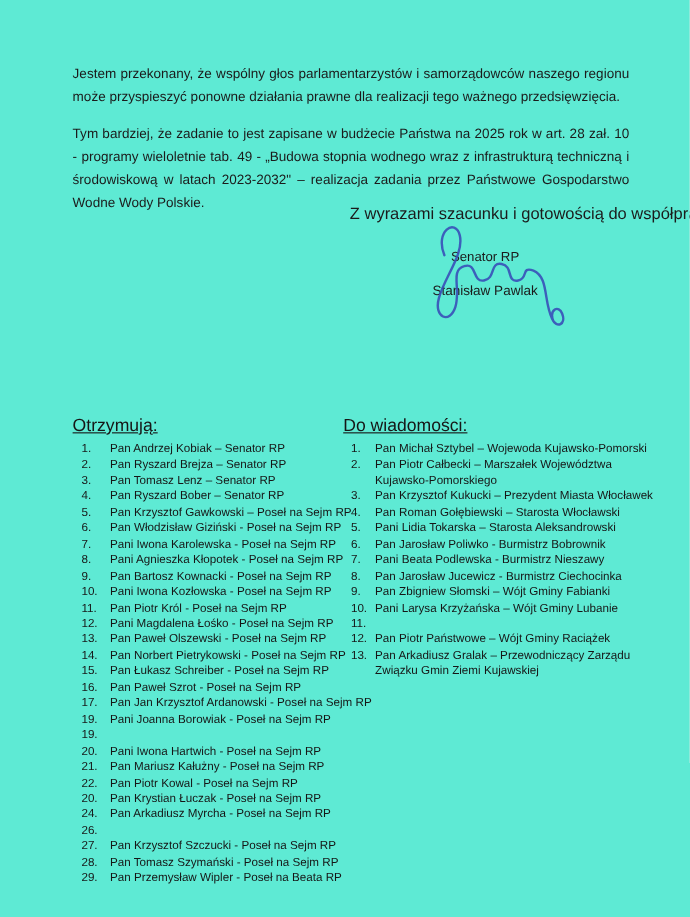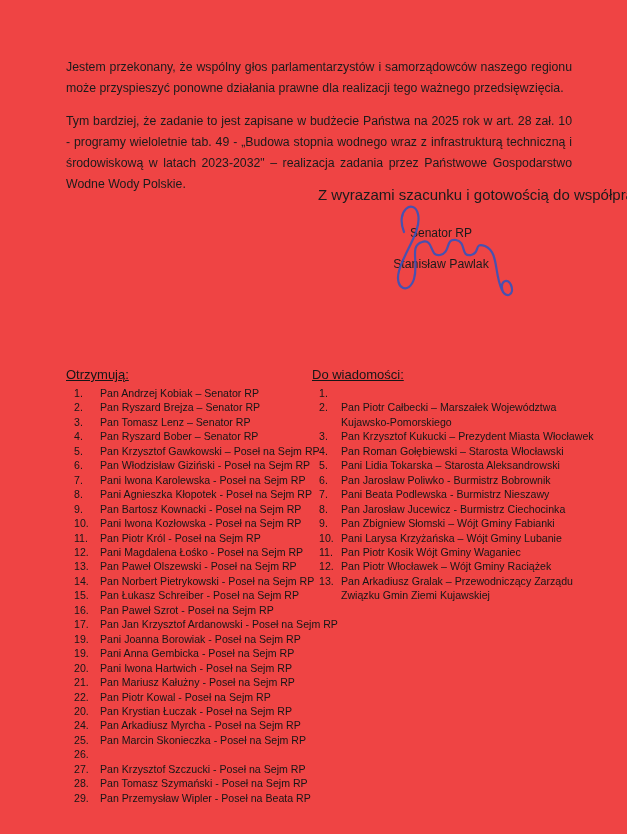--- a/index.html
+++ b/index.html
@@ -6,21 +6,21 @@
   body {
     background: #e9e9e9;
     font-family: "Liberation Sans", "DejaVu Sans", sans-serif;
     -webkit-font-smoothing: antialiased;
   }
   .page {
     position: relative;
     width: 627px;
     height: 834px;
     margin: 0 auto;
-    background: #ef4444;
+    background: #5eead4;
     color: #1e1e1e;
     overflow: hidden;
   }
   .para {
     position: absolute;
     left: 66px;
     width: 506px;
     font-size: 12.3px;
     line-height: 21px;
     text-align: justify;
@@ -64,23 +64,23 @@
   }
   .dist-list {
     position: absolute;
     top: 367px;
     font-size: 10.6px;
     color: #161616;
   }
   .list-left  { left: 66px;  width: 276px; }
   .list-right { left: 312px; width: 287px; }
   .list-heading {
-    font-size: 13px;
+    font-size: 16px;
     text-decoration: underline;
-    margin: 0 0 4px 0;
+    margin: 12px 0 4px 0;
     font-weight: normal;
   }
   ol.plain { list-style: none; margin: 0; padding: 0; }
   ol.plain li {
     display: flex;
     align-items: flex-start;
     line-height: 14.45px;
   }
   .list-left  .num { flex: none; width: 26px; padding-left: 8px; }
   .list-right .num { flex: none; width: 22px; padding-left: 7px; }
@@ -205,21 +205,20 @@
           <span class="txt">Pan Jan Krzysztof Ardanowski - Poseł na Sejm RP</span>
         </li>
 
         <li>
           <span class="num">19.</span>
           <span class="txt">Pani Joanna Borowiak - Poseł na Sejm RP</span>
         </li>
 
         <li>
           <span class="num">19.</span>
-          <span class="txt">Pani Anna Gembicka - Poseł na Sejm RP</span>
         </li>
 
         <li>
           <span class="num">20.</span>
           <span class="txt">Pani Iwona Hartwich - Poseł na Sejm RP</span>
         </li>
 
         <li>
           <span class="num">21.</span>
           <span class="txt">Pan Mariusz Kałużny - Poseł na Sejm RP</span>
@@ -233,24 +232,20 @@
         <li>
           <span class="num">20.</span>
           <span class="txt">Pan Krystian Łuczak - Poseł na Sejm RP</span>
         </li>
 
         <li>
           <span class="num">24.</span>
           <span class="txt">Pan Arkadiusz Myrcha - Poseł na Sejm RP</span>
         </li>
 
-        <li>
-          <span class="num">25.</span>
-          <span class="txt">Pan Marcin Skonieczka - Poseł na Sejm RP</span>
-        </li>
 
         <li>
           <span class="num">26.</span>
         </li>
 
         <li>
           <span class="num">27.</span>
           <span class="txt">Pan Krzysztof Szczucki - Poseł na Sejm RP</span>
         </li>
 
@@ -265,20 +260,21 @@
         </li>
       </ol>
   </div>
 
   <div class="dist-list list-right">
     <div class="list-heading">Do wiadomości:</div>
     <ol class="plain">
 
         <li>
           <span class="num">1.</span>
+          <span class="txt">Pan Michał Sztybel – Wojewoda Kujawsko-Pomorski</span>
         </li>
 
         <li>
           <span class="num">2.</span>
           <span class="txt">Pan Piotr Całbecki – Marszałek Województwa Kujawsko-Pomorskiego</span>
         </li>
 
         <li>
           <span class="num">3.</span>
           <span class="txt">Pan Krzysztof Kukucki – Prezydent Miasta Włocławek</span>
@@ -314,26 +310,25 @@
           <span class="txt">Pan Zbigniew Słomski – Wójt Gminy Fabianki</span>
         </li>
 
         <li>
           <span class="num">10.</span>
           <span class="txt">Pani Larysa Krzyżańska – Wójt Gminy Lubanie</span>
         </li>
 
         <li>
           <span class="num">11.</span>
-          <span class="txt">Pan Piotr Kosik Wójt Gminy Waganiec</span>
         </li>
 
         <li>
           <span class="num">12.</span>
-          <span class="txt">Pan Piotr Włocławek – Wójt Gminy Raciążek</span>
+          <span class="txt">Pan Piotr Państwowe – Wójt Gminy Raciążek</span>
         </li>
 
         <li>
           <span class="num">13.</span>
           <span class="txt">Pan Arkadiusz Gralak – Przewodniczący Zarządu Związku Gmin Ziemi Kujawskiej</span>
         </li>
       </ol>
   </div>
 
 </div>

